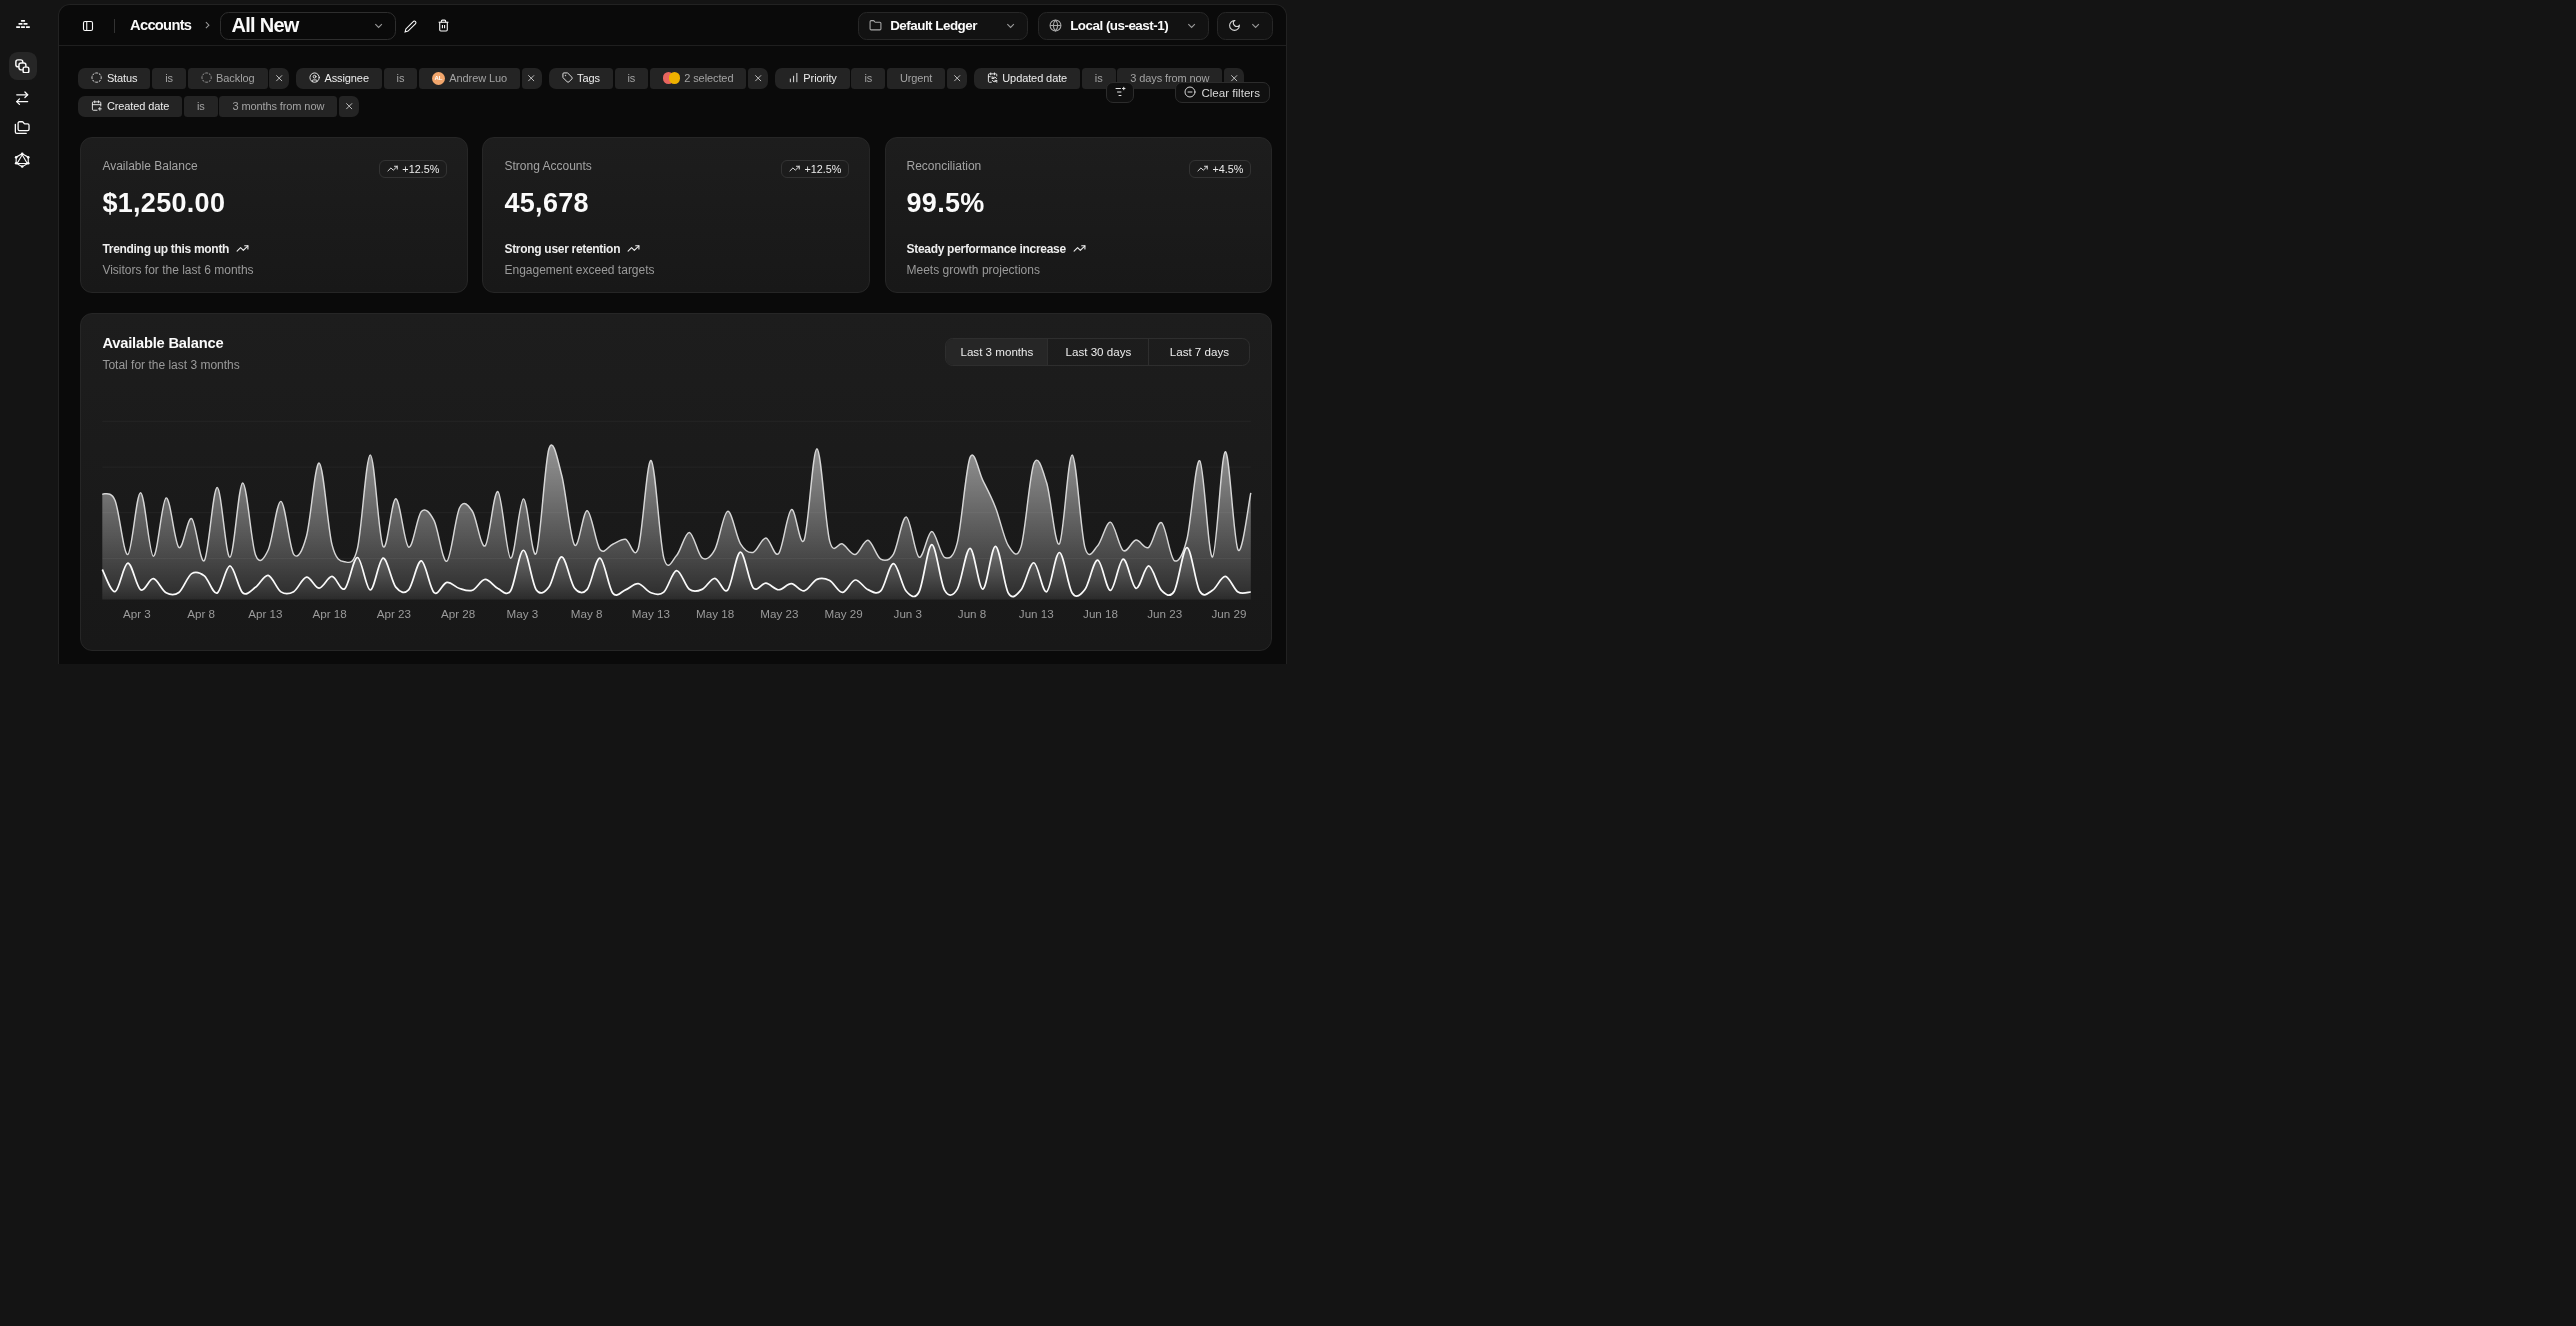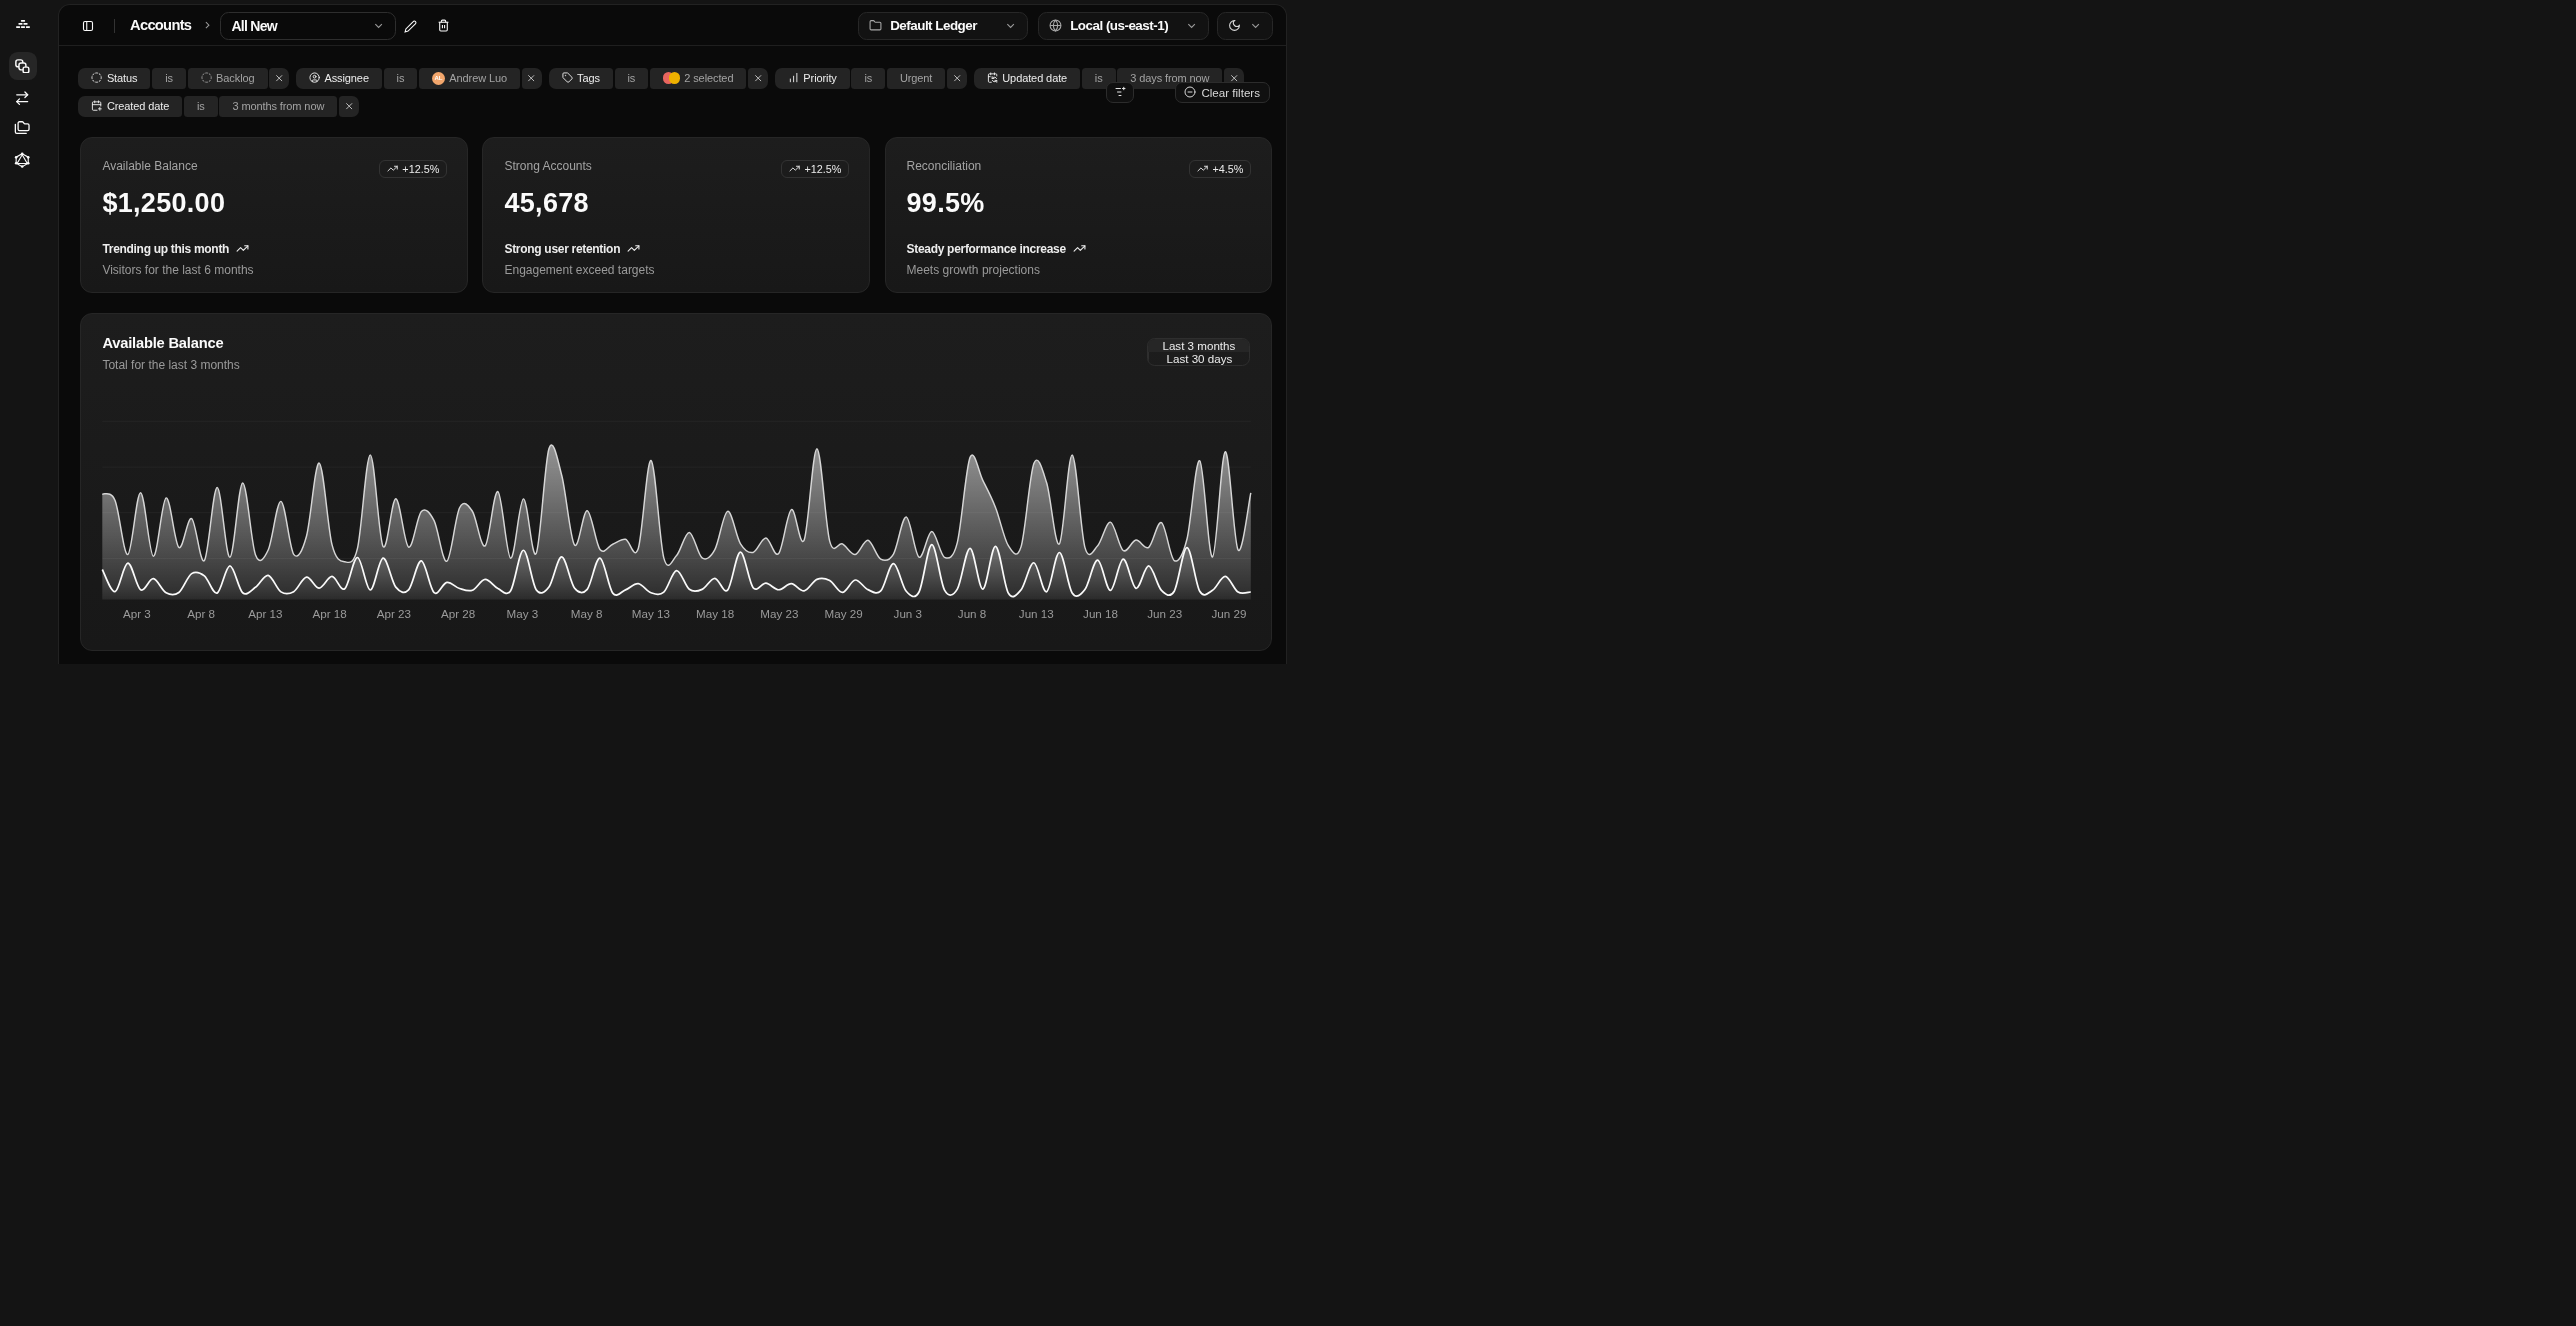--- a/index.html
+++ b/index.html
@@ -8,21 +8,21 @@
 .logo { position:absolute; left:15.5px; top:20px; }
 .navbox { position:absolute; left:8.6px; top:52px; width:28px; height:28px; background:#262626; border-radius:8.6px; display:flex; align-items:center; justify-content:center; }
 .navico { position:absolute; left:8.6px; width:28px; height:28px; display:flex; align-items:center; justify-content:center; color:#fafafa; }
 .panel { position:absolute; left:58px; top:3.5px; width:1229px; height:660px; background:#0a0a0a; border:0.9px solid #222; border-bottom:none; border-radius:12px 12px 0 0; }
 .hdr { position:absolute; left:0; top:0; width:100%; height:41px; border-bottom:0.9px solid #1f1f1f; }
 .hicon { position:absolute; color:#fafafa; }
 .hsep { position:absolute; left:55px; top:14px; width:0.9px; height:14px; background:#333; }
 .crumb { position:absolute; left:71px; top:12.5px; font-size:14.7px; font-weight:700; color:#fafafa; letter-spacing:-0.7px; }
 .crumbchev { position:absolute; left:143px; top:15.5px; color:#888; }
 .selbtn { position:absolute; left:161px; top:7px; width:176px; height:28.5px; border:0.9px solid #2e2e2e; border-radius:8.6px; display:flex; align-items:center; padding:0 10.4px; }
-.selbtn .t { font-size:14px; font-weight:700; color:#fafafa; letter-spacing:-0.7px; }
+.selbtn .t { font-size:20px; font-weight:700; color:#fafafa; letter-spacing:-0.7px; }
 .selbtn .chev { margin-left:auto; color:#9a9a9a; }
 .rbtn { position:absolute; top:7.3px; height:28px; white-space:nowrap; border:0.9px solid #272727; border-radius:8.6px; background:#121212; display:flex; align-items:center; padding:0 10.4px; color:#fafafa; }
 .rbtn .txt { font-size:13.4px; font-weight:600; color:#fafafa; margin:0 auto 0 7.8px; letter-spacing:-0.5px; white-space:nowrap; }
 .rbtn .chev { color:#9a9a9a; }
 .filters { position:absolute; left:19.4px; top:63px; width:1191px; }
 .frow { display:flex; gap:7px; margin-bottom:7px; }
 .chip { display:flex; gap:1.7px; font-size:11px; letter-spacing:-0.1px; }
 .seg { background:#242424; color:#a3a3a3; display:flex; align-items:center; padding:0 13px; height:21px; gap:4.3px; }
 .seg.lab { color:#ededed; }
 .seg:first-child { border-radius:7px 3.5px 3.5px 7px; }
@@ -41,21 +41,21 @@
 .cards { position:absolute; left:21.4px; top:132px; width:1192px; display:flex; gap:14.2px; }
 .card { flex:1; height:156px; background:linear-gradient(180deg,#1d1d1d,#181818); border:0.9px solid #262626; border-radius:12px; position:relative; }
 .card .ttl { position:absolute; left:21px; top:21px; font-size:12px; color:#a3a3a3; }
 .card .badge { position:absolute; right:20px; top:22px; height:18px; border:0.9px solid #333; border-radius:6px; display:flex; align-items:center; gap:4.3px; padding:0 7px; color:#ececec; font-size:10.8px; }
 .card .val { position:absolute; left:21px; top:50px; font-size:27px; font-weight:700; color:#fbfbfb; letter-spacing:0.3px; }
 .card .trend { position:absolute; left:21px; top:104px; font-size:12px; font-weight:700; color:#ededed; display:flex; align-items:center; gap:7px; letter-spacing:-0.3px; }
 .card .sub { position:absolute; left:21px; top:125px; font-size:12px; color:#9a9a9a; }
 .chartcard { position:absolute; left:21.4px; top:308px; width:1192px; height:338px; background:linear-gradient(180deg,#1d1d1d,#181818); border:0.9px solid #262626; border-radius:12px; }
 .chartcard .ttl { position:absolute; left:21px; top:21px; font-size:14.7px; font-weight:700; color:#fbfbfb; letter-spacing:-0.2px; }
 .chartcard .sub { position:absolute; left:21px; top:44px; font-size:12px; color:#9a9a9a; }
-.segctl { position:absolute; right:21px; top:24px; height:28px; display:flex; border:0.9px solid #2e2e2e; border-radius:7.8px; overflow:hidden;flex-direction:column; }
+.segctl { position:absolute; right:21px; top:24px; height:28px; display:flex; border:0.9px solid #2e2e2e; border-radius:7.8px; overflow:hidden; }
 .segctl div { width:101px; display:flex; align-items:center; justify-content:center; font-size:11.6px; color:#ececec; border-left:0.9px solid #2e2e2e; }
 .segctl div:first-child { border-left:none; background:#262626; }
 .chartsvg { position:absolute; left:0; top:0; }
 </style>
 </head>
 <body>
 <div class="sidebar">
   <svg class="logo" width="14" height="8.6" viewBox="0 0 16 10">
       <g fill="#fafafa">
         <rect x="5.6" y="0" width="4.8" height="2" rx="0.5"></rect>

